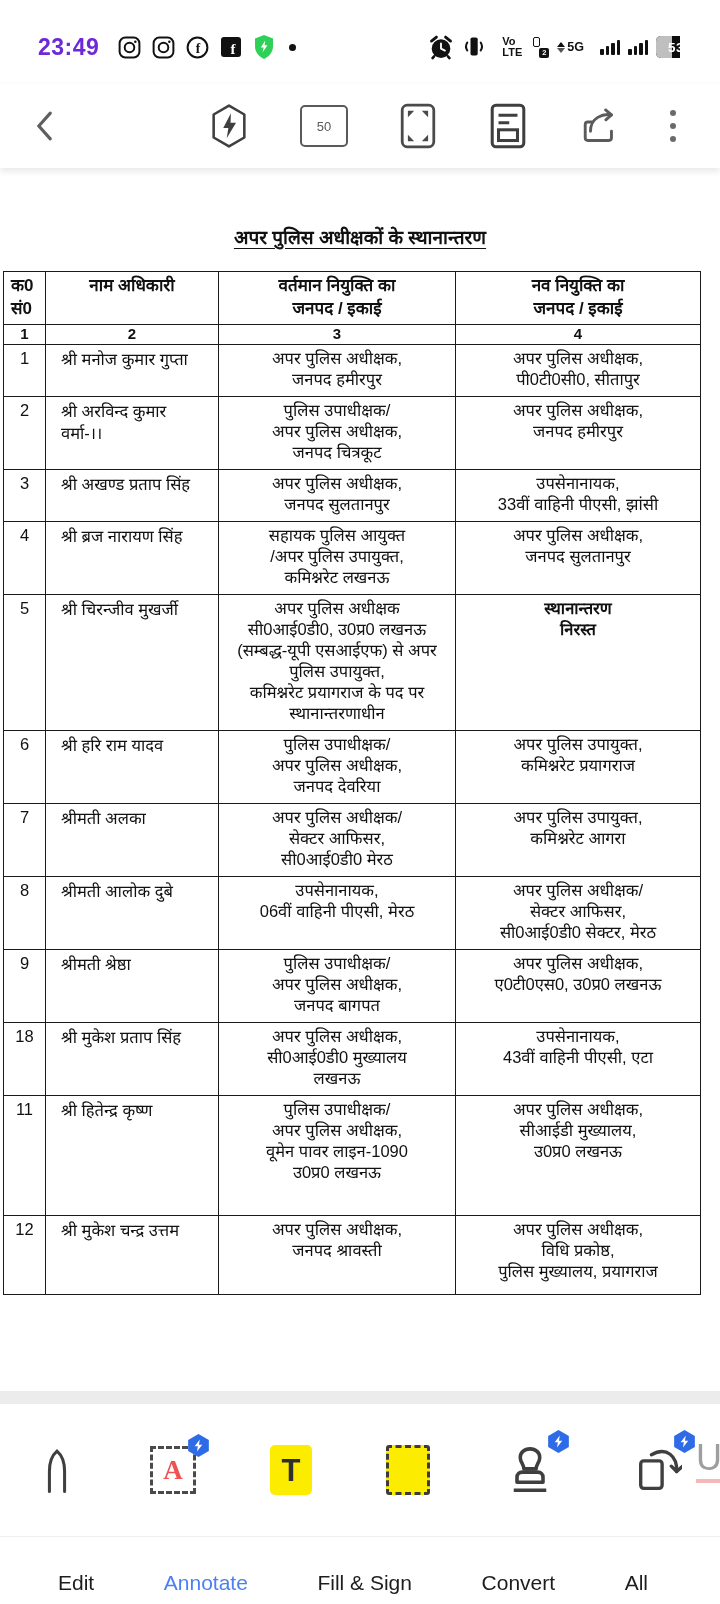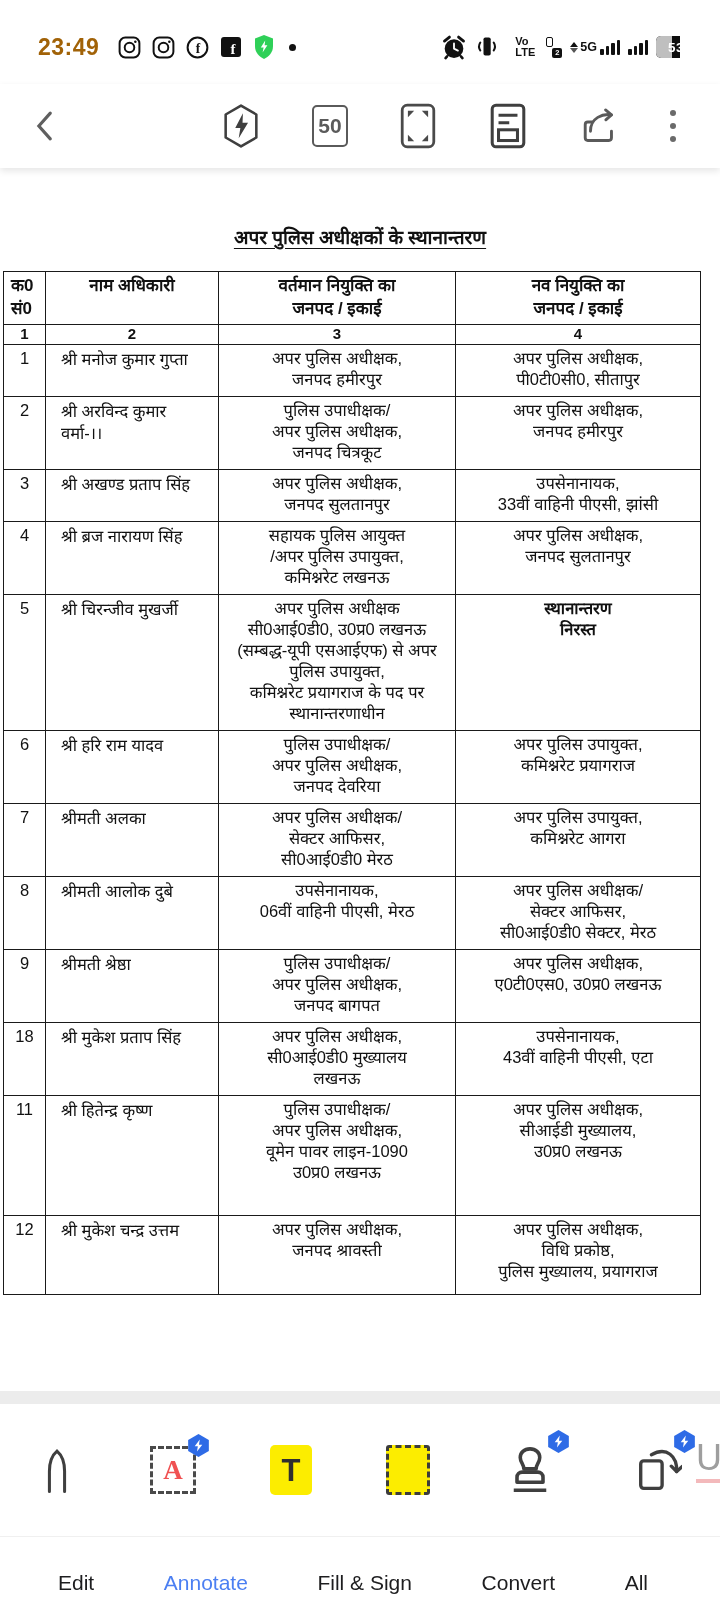--- a/index.html
+++ b/index.html
@@ -1,47 +1,47 @@
 <!DOCTYPE html>
 <html><head>
 <meta charset="utf-8">
 <style>
   * { margin:0; padding:0; box-sizing:border-box; }
   html,body { width:720px; height:1604px; background:#fff; overflow:hidden;
     font-family:"Liberation Sans", sans-serif; color:#111; }
 
   
   .statusbar { height:84px; display:flex; align-items:center; padding:10px 24px 0 38px; }
-  .sb-time { font-size:23px; font-weight:600; letter-spacing:.5px; color:#a16207; }
+  .sb-time { font-size:23px; font-weight:600; letter-spacing:.5px; color:#6d28d9; }
   .sb-left-icons { display:flex; align-items:center; gap:9px; margin-left:18px; }
   .sb-right { margin-left:auto; display:flex; align-items:center; gap:8px; }
   .notif-dot { width:7px; height:7px; border-radius:50%; background:#111; margin-left:4px; }
   .volte { display:flex; flex-direction:column; line-height:11px; font-weight:700; font-size:11px; }
   .volte-row { display:flex; align-items:center; gap:17px;margin-left:8px; }
   .sim-chip { width:7px; height:10px; border:1.6px solid #111; border-radius:2px; }
   .lte-badge { width:10px; height:10px; background:#111; color:#fff; border-radius:2px;
     font-size:7.5px; font-weight:700; display:flex; align-items:center; justify-content:center; }
   .updown { display:flex; flex-direction:column; gap:1px; margin-right:2px; }
   .tri-up { width:0; height:0; border-left:4px solid transparent; border-right:4px solid transparent; border-bottom:5px solid #111; }
   .tri-dn { width:0; height:0; border-left:4px solid transparent; border-right:4px solid transparent; border-top:5px solid #555; }
-  .g5 { font-size:12.5px; font-weight:700; margin-right:3px; }
+  .g5 { font-size:12.5px; font-weight:700; margin-right:16px; }
   .bars { display:flex; align-items:flex-end; gap:2px; }
   .bars i { display:block; width:3.5px; background:#111; border-radius:1px; }
   .battery { position:relative; width:40px; height:22px; border-radius:5px; overflow:hidden; display:flex;text-decoration:underline; }
   .battery .fill { width:24px; background:#0c0c0c; }
   .battery .empty { width:16px; background:#bfbfbf; }
   .battery span { position:absolute; inset:0; display:flex; align-items:center; justify-content:center;
     color:#fff; font-size:13.5px; font-weight:700; letter-spacing:.5px; }
 
   
   .toolbar { height:84px; display:flex; align-items:center; padding:0 44px 0 28px;
     background:#fff; box-shadow:0 3px 7px rgba(0,0,0,.10); position:relative; z-index:5; }
   .tb-right { margin-left:auto; display:flex; align-items:center; gap:50px; }
-  .page-box { width:36px; height:42px; border:2.5px solid #5a5a5a; border-radius:5px;
-    display:flex; align-items:center; justify-content:center; font-size:21px; color:#5a5a5a; font-weight:700; }
+  .page-box { width:48px; height:42px; border:2.5px solid #5a5a5a; border-radius:5px;
+    display:flex; align-items:center; justify-content:center; font-size:13px; color:#5a5a5a; font-weight:400; }
   .dots3 { display:flex; flex-direction:column; gap:7px; }
   .dots3 i { width:6px; height:6px; border-radius:50%; background:#6a6a6a; }
 
   
   .docarea { height:1207px; background:#fff; position:relative; }
   .doc-title { text-align:center; padding-top:40px; font-size:19px; font-weight:700;
     text-decoration:underline; text-underline-offset:4px;margin-top:16px; }
   table.ttable { border-collapse:collapse; margin:21px 0 0 3px; width:697px; table-layout:fixed; }
   .ttable th, .ttable td { border:1.6px solid #1a1a1a; white-space:pre-line; vertical-align:top;
     text-align:center; font-size:16.5px; line-height:21px; padding:3px 2px 6px; }

